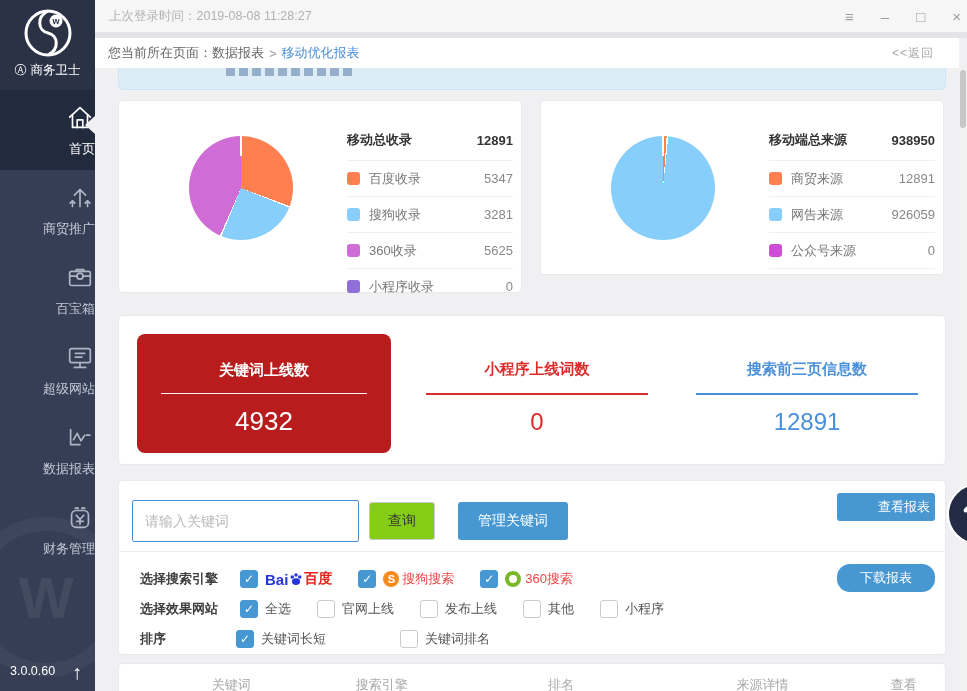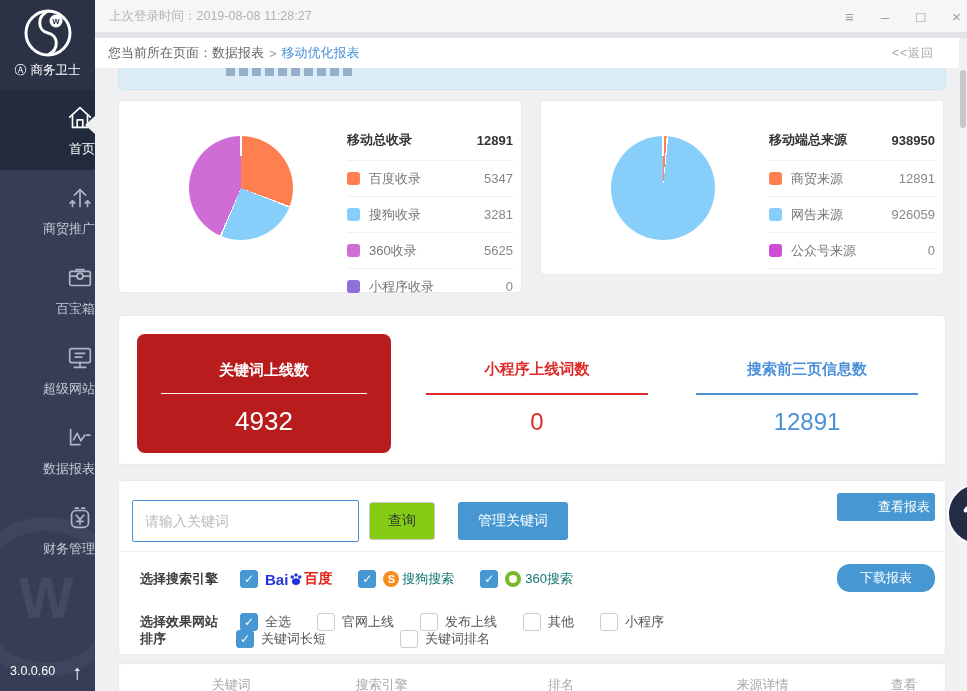--- a/index.html
+++ b/index.html
@@ -84,32 +84,32 @@
     border:1px solid #c9c9c9; border-radius:3px; font-size:14px; color:#333; }
   .btn-manage { position:absolute; left:327px; top:21px; width:110px; height:38px; background:#4697d2;
     border:none; border-radius:3px; font-size:14px; color:#fff;margin-left:12px; }
   .btn-blue-sm { position:absolute; left:718px; width:98px; height:28px; background:#4697d2; border:none;
     border-radius:3px; font-size:13px; color:#fff; }
   .btn-view { top:12px;padding-left:36px; }
   .btn-download { top:83px;border-radius:13px; }
   .hr1 { position:absolute; left:0; top:70px; width:100%; height:1px; background:#ededee; }
   .frow { position:absolute; left:21px; display:flex; align-items:flex-end; font-size:13px; color:#555; height:20px; }
   .frow .rlabel { font-weight:bold; color:#3d3d3d; margin-right:22px; }
-  #frow1 { top:87px; } #frow2 { top:117px;margin-top:13px; } #frow3 { top:147px;gap:48px; }
+  #frow1 { top:87px; } #frow2 { top:117px; } #frow3 { top:147px;gap:48px; }
   .cb { width:18px; height:18px; border:1px solid #ccc; border-radius:3px; background:#fff;
     display:inline-flex; align-items:center; justify-content:center; margin-right:7px; flex:none; cursor:pointer; }
   .cb.checked { background:#4697d2; border-color:#4697d2; }
   .cb.checked::after { content:'✓'; color:#fff; font-size:12px; font-weight:bold; }
   .opt { display:flex; align-items:center; margin-right:26px; cursor:pointer; }
   .baidu-logo { display:flex; align-items:center; gap:1px; }
   .bai-text { color:#2534dd; font-size:15px; font-weight:bold; }
   .baidu-cn { color:#e2241b; font-size:14px; font-weight:bold; }
   .sogou-badge { width:16px; height:16px; border-radius:50%; background:#fb8a1e; color:#fff; font-size:11px;
     font-weight:bold; display:inline-flex; align-items:center; justify-content:center; margin-right:3px; }
-  .gray-logo-text { color:#0f766e; }
+  .gray-logo-text { color:#ef4444; }
   .ring360 { width:16px; height:16px; border-radius:50%; border:4.5px solid #79b928; background:#fff; margin-right:4px; }
   
   #tableCard { left:118px; top:663px; width:828px; height:40px; }
   .th { position:absolute; top:12px; transform:translateX(-50%); color:#a8a8ac; font-size:13px; white-space:nowrap; }
   
   .float-contact { position:absolute; left:947px; top:483px; width:62px; height:62px; border-radius:50%;
     background:#232b45; color:#fff; display:flex; align-items:center; justify-content:center; font-size:26px;
     z-index:30; cursor:pointer; border:2px solid #fff; }
 </style>
 </head>

